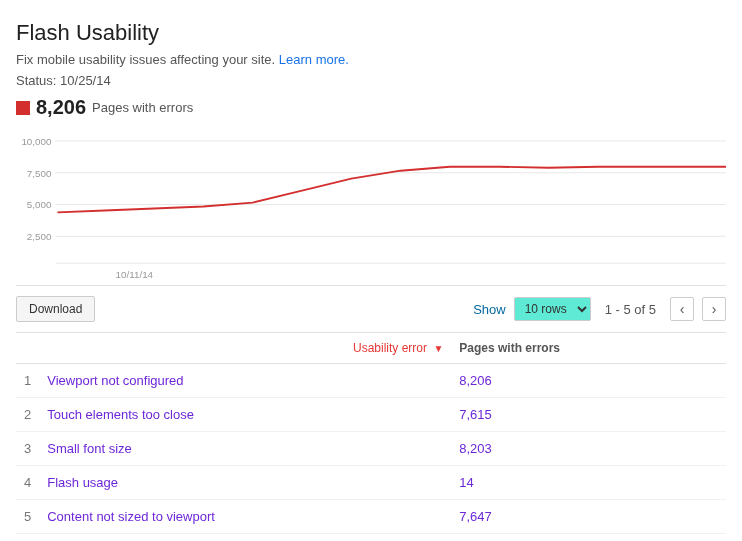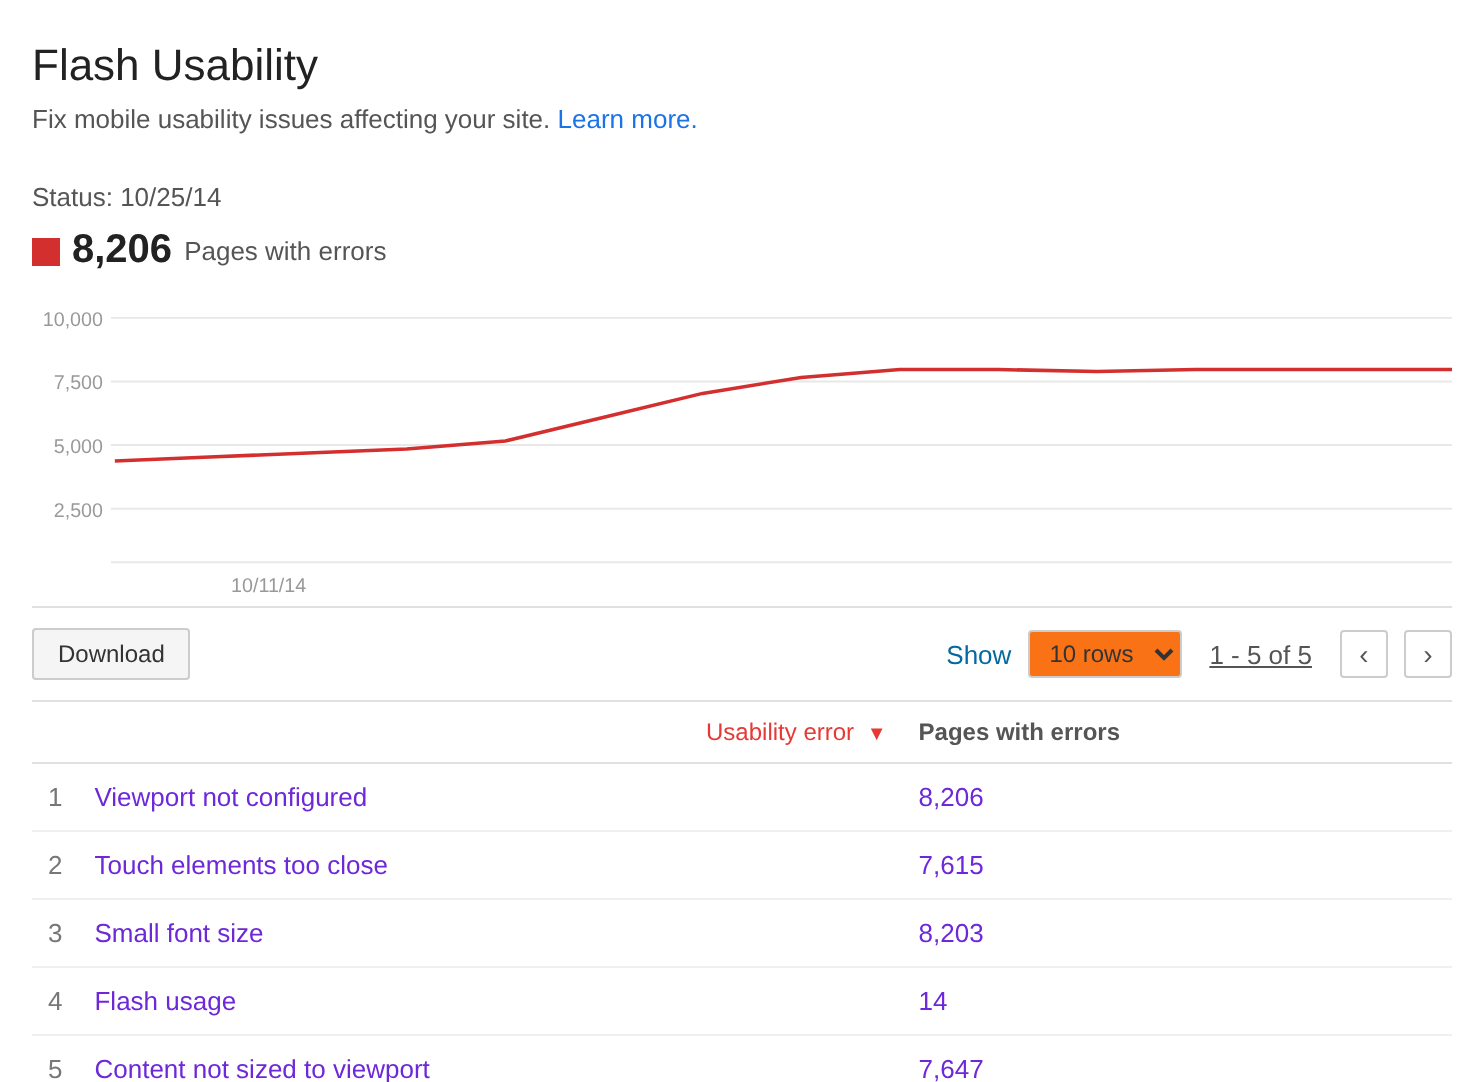--- a/index.html
+++ b/index.html
@@ -16,21 +16,21 @@
     .page-title {
       font-size: 22px;
       font-weight: normal;
       color: #222;
       margin-bottom: 6px;
     }
 
     .subtitle {
       font-size: 13px;
       color: #555;
-      margin-bottom: 24px;
+      margin-bottom: 6px;
     }
 
     .subtitle a {
       color: #1a73e8;
       text-decoration: none;
     }
 
     .status-line {
       font-size: 13px;
       color: #555;
@@ -120,28 +120,27 @@
       font-size: 13px;
       color: #0369a1;
     }
 
     .rows-select {
       border: 1px solid #ccc;
       border-radius: 2px;
       padding: 3px 6px;
       font-size: 12px;
       color: #333;
-      background: #f97316;
+      background: #5eead4;
     }
 
     .pagination-info {
       font-size: 13px;
       color: #555;
       margin: 0 6px;
-      text-decoration: underline;
     }
 
     .nav-btn {
       background: none;
       border: 1px solid #ccc;
       border-radius: 2px;
       width: 24px;
       height: 24px;
       cursor: pointer;
       display: flex;

